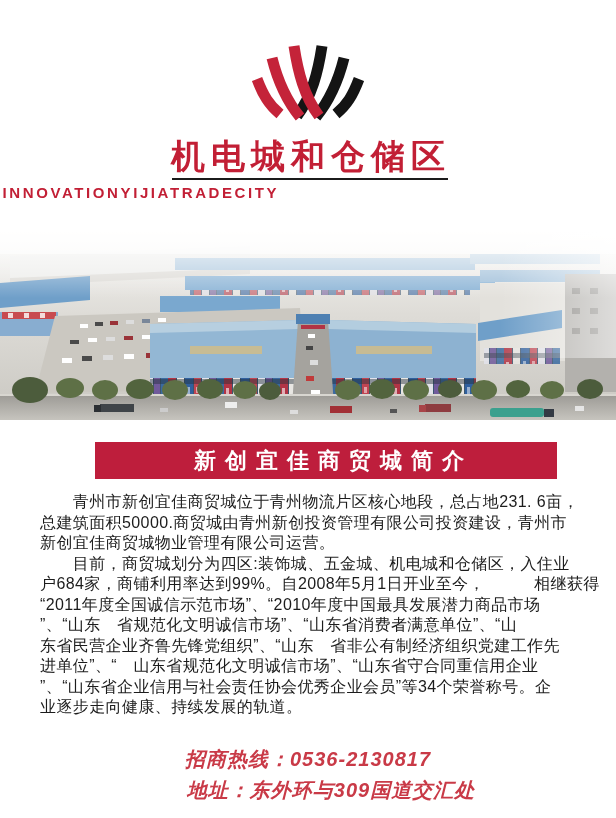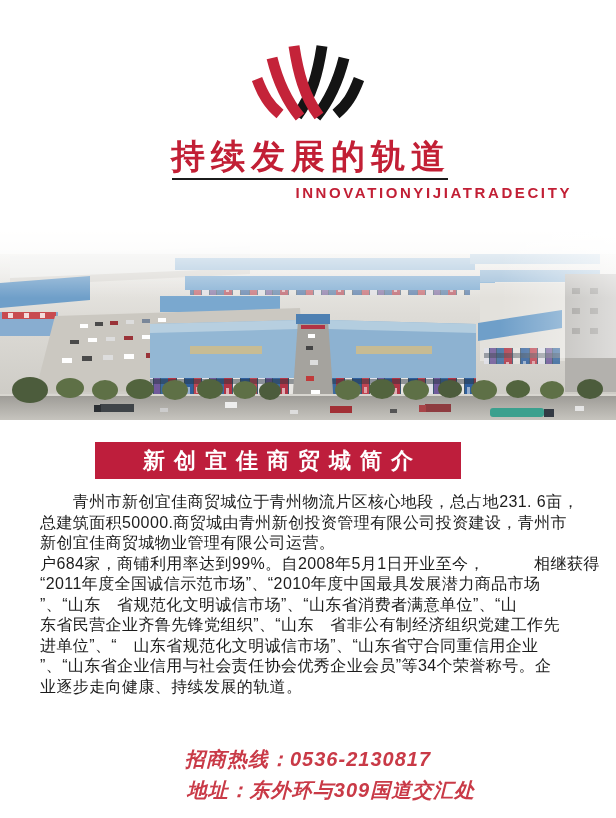--- a/index.html
+++ b/index.html
@@ -10,29 +10,29 @@
   .abs{position:absolute;}
   
   #logo{left:252px;top:42px;width:112px;height:80px;}
   #main-title{
     left:0;top:134px;width:616px;text-align:center;
     font-size:34px;font-weight:bold;color:#c21f35;
     letter-spacing:6px;text-indent:6px;
   }
   #title-divider{left:172px;top:178px;width:276px;height:2px;background:#1b1b1b;}
   #sub-title{
-    left:0;top:184px;width:572px;text-align:right;
+    left:0;top:184px;width:572px;text-align:left;
     font-size:15px;font-weight:bold;color:#c21f35;letter-spacing:2.6px;text-indent:2.6px;
   }
   
   #aerial-photo{left:0;top:228px;width:616px;height:192px;}
   
   #section-banner{
-    left:95px;top:442px;width:366px;height:37px;background:#be1e3c;
-    display:flex;align-items:center;justify-content:center;
+    left:95px;top:442px;width:456px;height:37px;background:#be1e3c;
+    display:flex;align-items:center;justify-content:center;padding-left:6px;
   }
   #section-banner span{
     color:#ffffff;font-size:22px;font-weight:bold;letter-spacing:9px;text-indent:9px;
   }
   
   #intro{left:40px;top:492px;width:540px;color:#1c1c1c;}
   .intro-line{
     font-size:16px;line-height:20.5px;white-space:pre;letter-spacing:0.4px;
   }
   
@@ -56,21 +56,21 @@
     </g>
 
     <g stroke="#c42339" stroke-width="11" fill="none" stroke-linecap="butt">
       <path d="M 5,37 C 11,53 17,63 28,72"></path>
       <path d="M 20,16 C 26,40 34,58 48,75"></path>
       <path d="M 42,4 C 46,30 52,54 67,74"></path>
     </g>
   </svg>
 </div>
 
-<div class="abs" id="main-title">持续发展的轨道</div>
+<div class="abs" id="main-title">机电城和仓储区</div>
 <div class="abs" id="title-divider"></div>
 <div class="abs" id="sub-title">INNOVATIONYIJIATRADECITY</div>
 
 <div class="abs" id="aerial-photo">
 <svg width="616" height="192" viewBox="0 0 616 192">
   <defs>
     <linearGradient id="g-base" x1="0" y1="0" x2="0" y2="1">
       <stop offset="0" stop-color="#f7f6f4"></stop>
       <stop offset="0.45" stop-color="#dedcd7"></stop>
       <stop offset="1" stop-color="#c9c7c1"></stop>
@@ -217,20 +217,21 @@
 </div>
 
 <div class="abs" id="section-banner">
   <span>新创宜佳商贸城简介</span>
 </div>
 
 <div class="abs" id="intro">
   <div class="intro-line">　　青州市新创宜佳商贸城位于青州物流片区核心地段，总占地231. 6亩，</div>
   <div class="intro-line">总建筑面积50000.商贸城由青州新创投资管理有限公司投资建设，青州市</div>
   <div class="intro-line">新创宜佳商贸城物业管理有限公司运营。</div>
+  <div class="intro-line">　　目前，商贸城划分为四区:装饰城、五金城、机电城和仓储区，入住业</div>
   <div class="intro-line">户684家，商铺利用率达到99%。自2008年5月1日开业至今，　　　相继获得</div>
   <div class="intro-line">“2011年度全国诚信示范市场”、“2010年度中国最具发展潜力商品市场</div>
   <div class="intro-line">”、“山东　省规范化文明诚信市场”、“山东省消费者满意单位”、“山</div>
   <div class="intro-line">东省民营企业齐鲁先锋党组织”、“山东　省非公有制经济组织党建工作先</div>
   <div class="intro-line">进单位”、“　山东省规范化文明诚信市场”、“山东省守合同重信用企业</div>
   <div class="intro-line">”、“山东省企业信用与社会责任协会优秀企业会员”等34个荣誉称号。企</div>
   <div class="intro-line">业逐步走向健康、持续发展的轨道。</div>
 </div>
 
 <div class="abs footer-line" id="footer-hotline">

